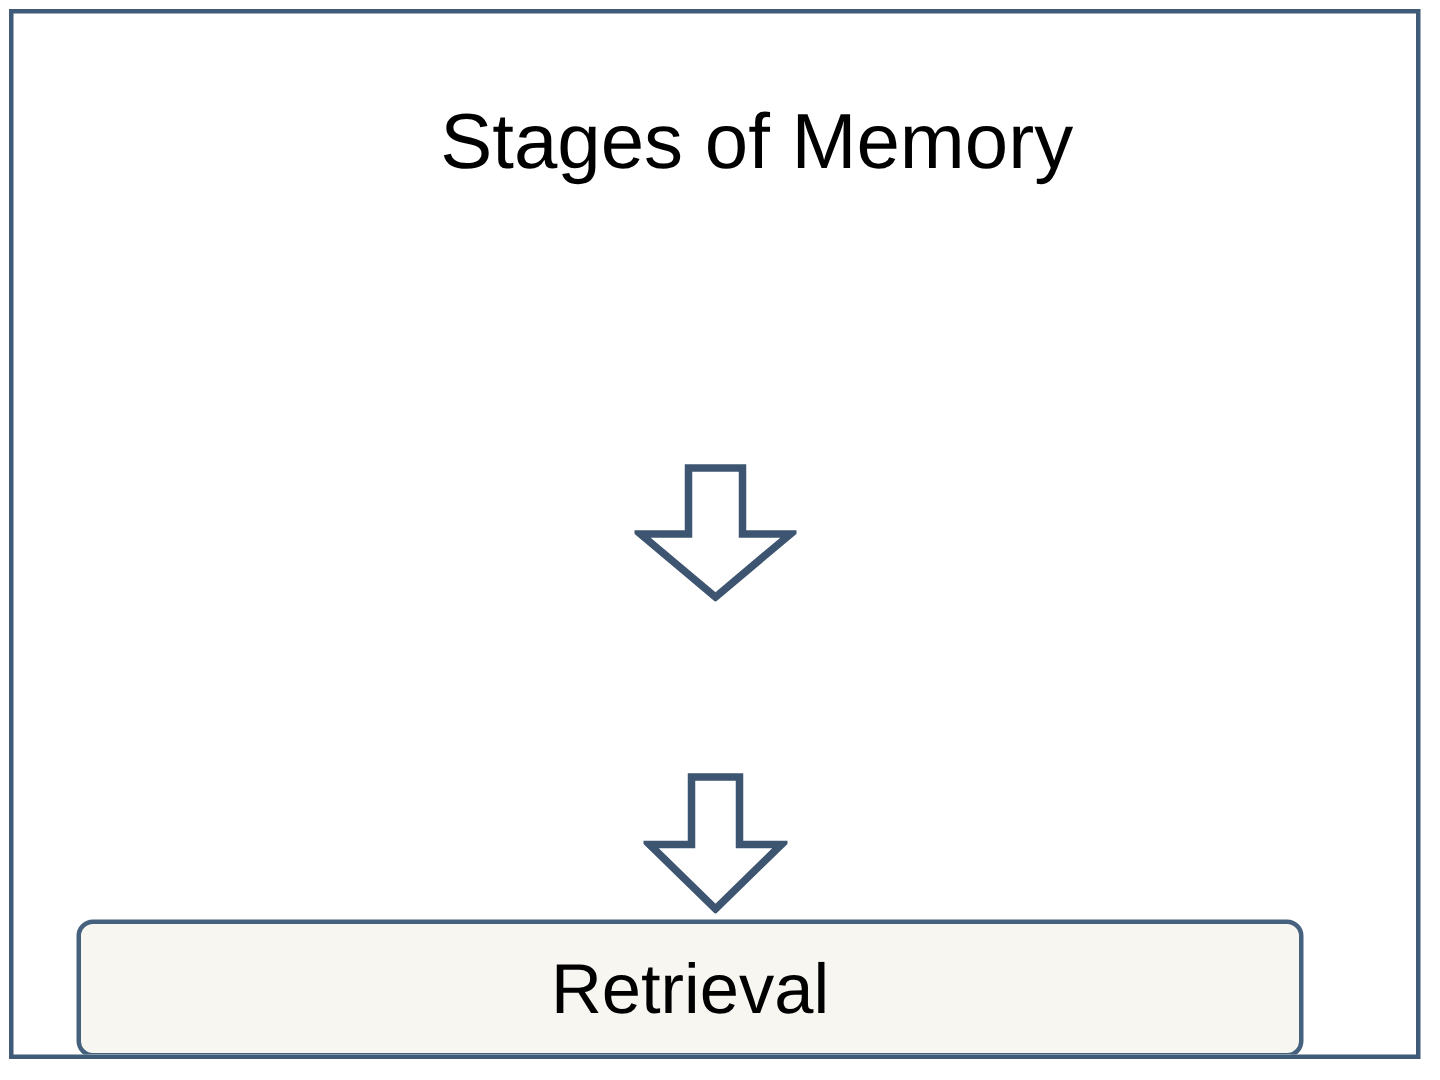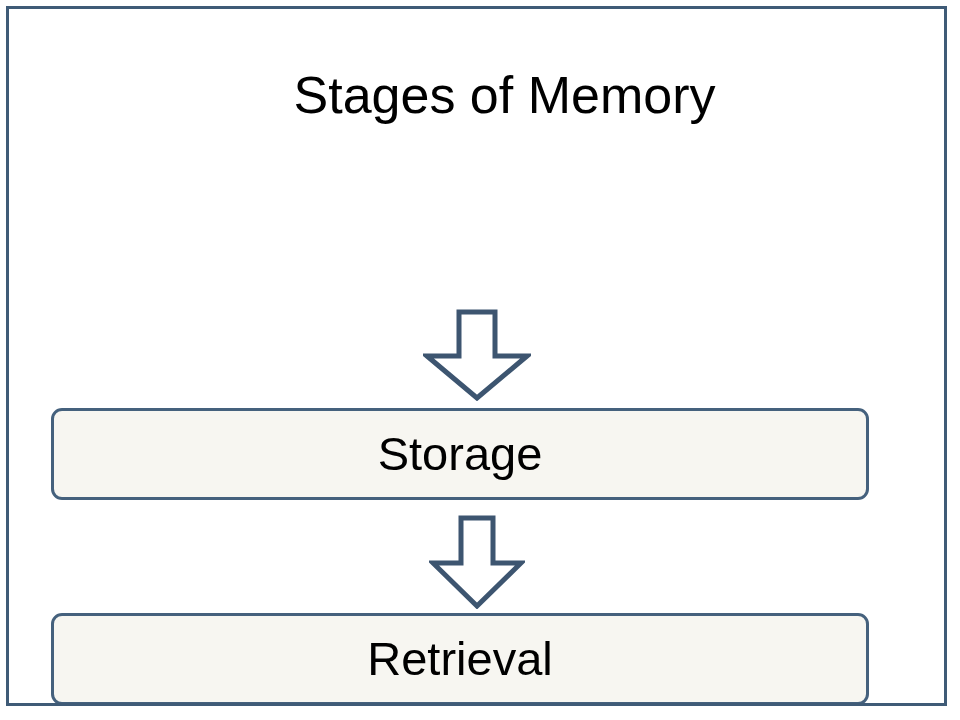--- a/index.html
+++ b/index.html
@@ -97,23 +97,20 @@
 
   <div class="slide-title">Stages of Memory</div>
 
 
   <div class="flow-arrow" id="flow-arrow-0">
     <svg viewBox="0 0 108 92" preserveAspectRatio="none">
       <polygon points="36,3 72,3 72,47 104,47 54,89 4,47 36,47" fill="#ffffff" stroke="#3d5570" stroke-width="5" stroke-linejoin="miter"></polygon>
     </svg>
   </div>
 
-  <div class="stage-box" id="stage-box-1">
-    <span class="stage-label">Storage</span>
-  </div>
 
   <div class="flow-arrow" id="flow-arrow-1">
     <svg viewBox="0 0 96 94" preserveAspectRatio="none">
       <polygon points="32,3 64,3 64,48 92,48 48,91 4,48 32,48" fill="#ffffff" stroke="#3d5570" stroke-width="5" stroke-linejoin="miter"></polygon>
     </svg>
   </div>
 
   <div class="stage-box" id="stage-box-2">
     <span class="stage-label">Retrieval</span>
   </div>

